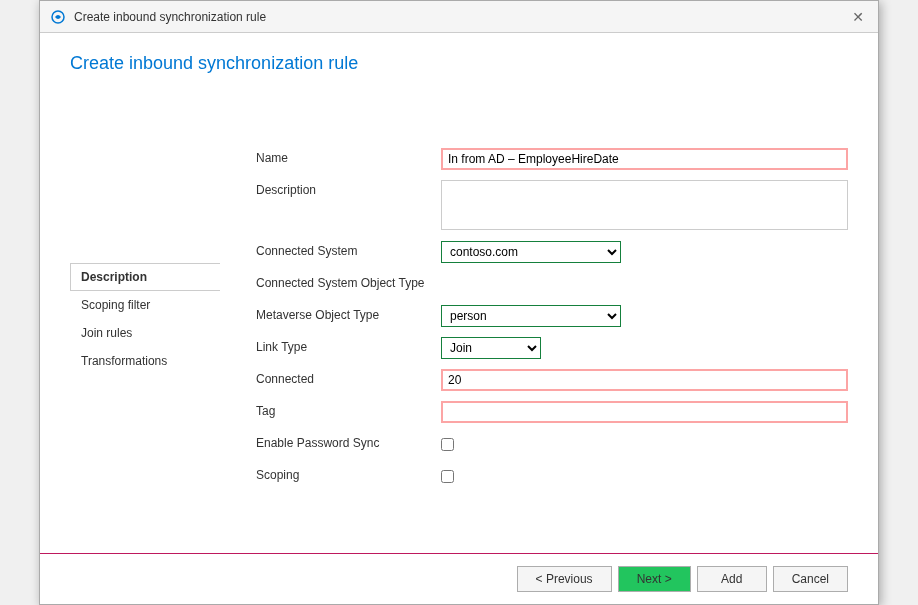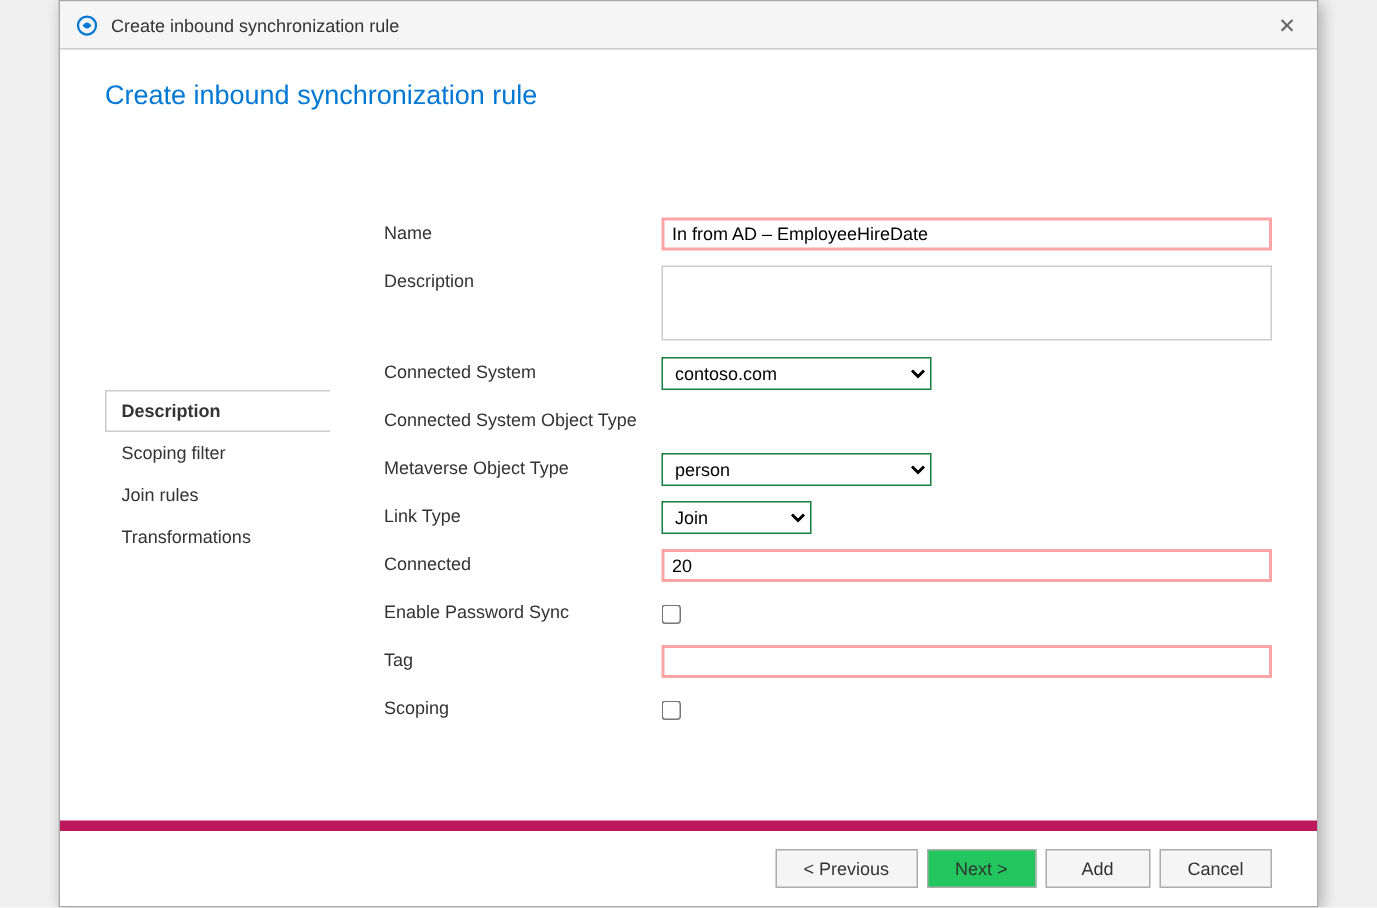--- a/index.html
+++ b/index.html
@@ -155,21 +155,21 @@
     input[type="checkbox"] {
       width: 13px;
       height: 13px;
       margin: 0;
     }
     .footer {
       display: flex;
       justify-content: flex-end;
       align-items: center;
       padding: 12px 30px;
-      border-top: 7px solid #be185d;
+      border-top: 1px solid #be185d;
       gap: 6px;
       flex-shrink: 0;
     }
     .btn {
       padding: 4px 18px;
       font-size: 12px;
       font-family: inherit;
       border: 1px solid #adadad;
       background: #f5f5f5;
       cursor: pointer;
@@ -255,30 +255,30 @@
         </div>
 
         <div class="form-row">
           <div class="form-label">Connected</div>
           <div class="form-control-area">
             <input type="text" class="precedence-input" value="20" style="">
           </div>
         </div>
 
         <div class="form-row">
+          <div class="form-label">Tag</div>
+          <div class="form-control-area">
+            <input type="text" class="tag-input" style="">
+          </div>
+        </div>
+
+        <div class="form-row">
           <div class="form-label">Enable Password Sync</div>
           <div class="form-control-area checkbox-row">
             <input type="checkbox" style="">
-          </div>
-        </div>
-
-        <div class="form-row">
-          <div class="form-label">Tag</div>
-          <div class="form-control-area">
-            <input type="text" class="tag-input" style="">
           </div>
         </div>
 
         <div class="form-row">
           <div class="form-label">Scoping</div>
           <div class="form-control-area checkbox-row">
             <input type="checkbox" style="">
           </div>
         </div>
 

